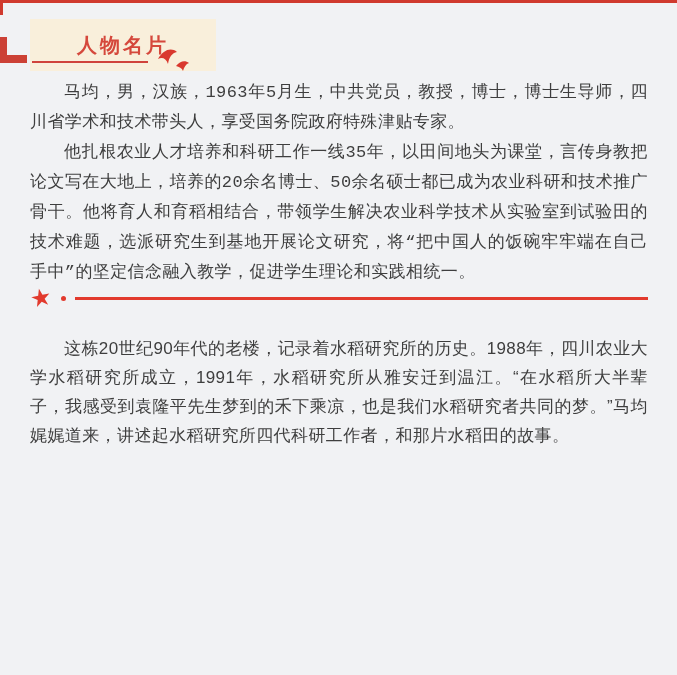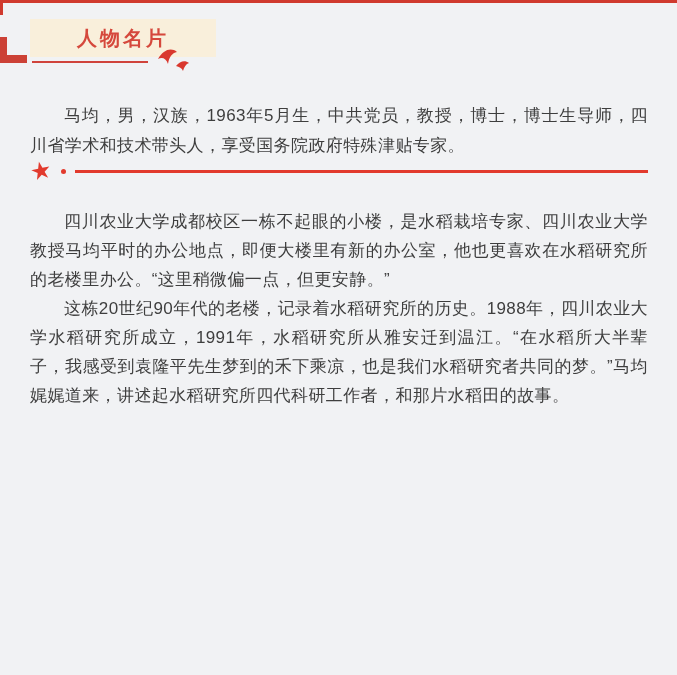--- a/index.html
+++ b/index.html
@@ -23,21 +23,21 @@
     position:relative;height:78px;
   }
   .corner-bracket{
     position:absolute;left:0;top:37px;
     width:20px;height:18px;
     border-left:7px solid #cc4136;
     border-bottom:8px solid #cc4136;
   }
   .title-box{
     position:absolute;left:30px;top:19px;
-    width:186px;height:38px;
+    width:186px;height:52px;
     background:#f9efdb;
     display:flex;align-items:center;justify-content:center;
   }
   .title-box h1{
     margin:0;
     font-size:20px;font-weight:bold;
     color:#d5483c;letter-spacing:3px;
   }
   .title-underline{
     position:absolute;left:32px;top:61px;
@@ -51,21 +51,21 @@
   }
   .content p{
     margin:0;
     font-size:17px;
     line-height:30px;
     letter-spacing:0.4px;
     color:#3e3e3e;
     text-align:justify;
     text-indent:2em;
   }
-  .profile{margin-top:23px;}
+  .profile{font-family:Liberation Mono, monospace;}
   .divider{
     display:flex;align-items:center;
     height:20px;
     margin:0 0 26px 0;
   }
   .divider .star{
     color:#e23a2d;font-size:24px;line-height:20px;
     display:inline-block;transform:rotate(-12deg);
   }
   .divider .dot{
@@ -94,27 +94,27 @@
     <svg class="birds" width="44" height="30" viewBox="0 0 44 30">
       <path fill="#d9382e" d="M2,13 C7,4 15,1 21,6 C16,7 13,11 12,18 C10,12 6,11 2,13 Z"></path>
       <path fill="#d9382e" d="M20,20 C24,15 29,14 33,17 C30,18 28,21 27,25 C26,22 23,21 20,20 Z"></path>
     </svg>
   </div>
 
   <div class="content">
 
     <section class="profile">
       <p>马均，男，汉族，1963年5月生，中共党员，教授，博士，博士生导师，四川省学术和技术带头人，享受国务院政府特殊津贴专家。</p>
+      <p>他扎根农业人才培养和科研工作一线35年，以田间地头为课堂，言传身教把论文写在大地上，培养的20余名博士、50余名硕士都已成为农业科研和技术推广骨干。他将育人和育稻相结合，带领学生解决农业科学技术从实验室到试验田的技术难题，选派研究生到基地开展论文研究，将“把中国人的饭碗牢牢端在自己手中”的坚定信念融入教学，促进学生理论和实践相统一。</p>
     </section>
 
     <div class="divider">
       <span class="star">★</span>
       <span class="dot"></span>
       <span class="rule"></span>
     </div>
 
     <section class="story">
-      <p>四川农业大学成都校区一栋不起眼的小楼，是水稻栽培专家、四川农业大学教授马均平时的办公地点，即便大楼里有新的办公室，他也更喜欢在水稻研究所的老楼里办公。“这里稍微偏一点，但更安静。”</p>
       <p>这栋20世纪90年代的老楼，记录着水稻研究所的历史。1988年，四川农业大学水稻研究所成立，1991年，水稻研究所从雅安迁到温江。“在水稻所大半辈子，我感受到袁隆平先生梦到的禾下乘凉，也是我们水稻研究者共同的梦。”马均娓娓道来，讲述起水稻研究所四代科研工作者，和那片水稻田的故事。</p>
     </section>
 
   </div>
 </div>
 
 </body></html>

